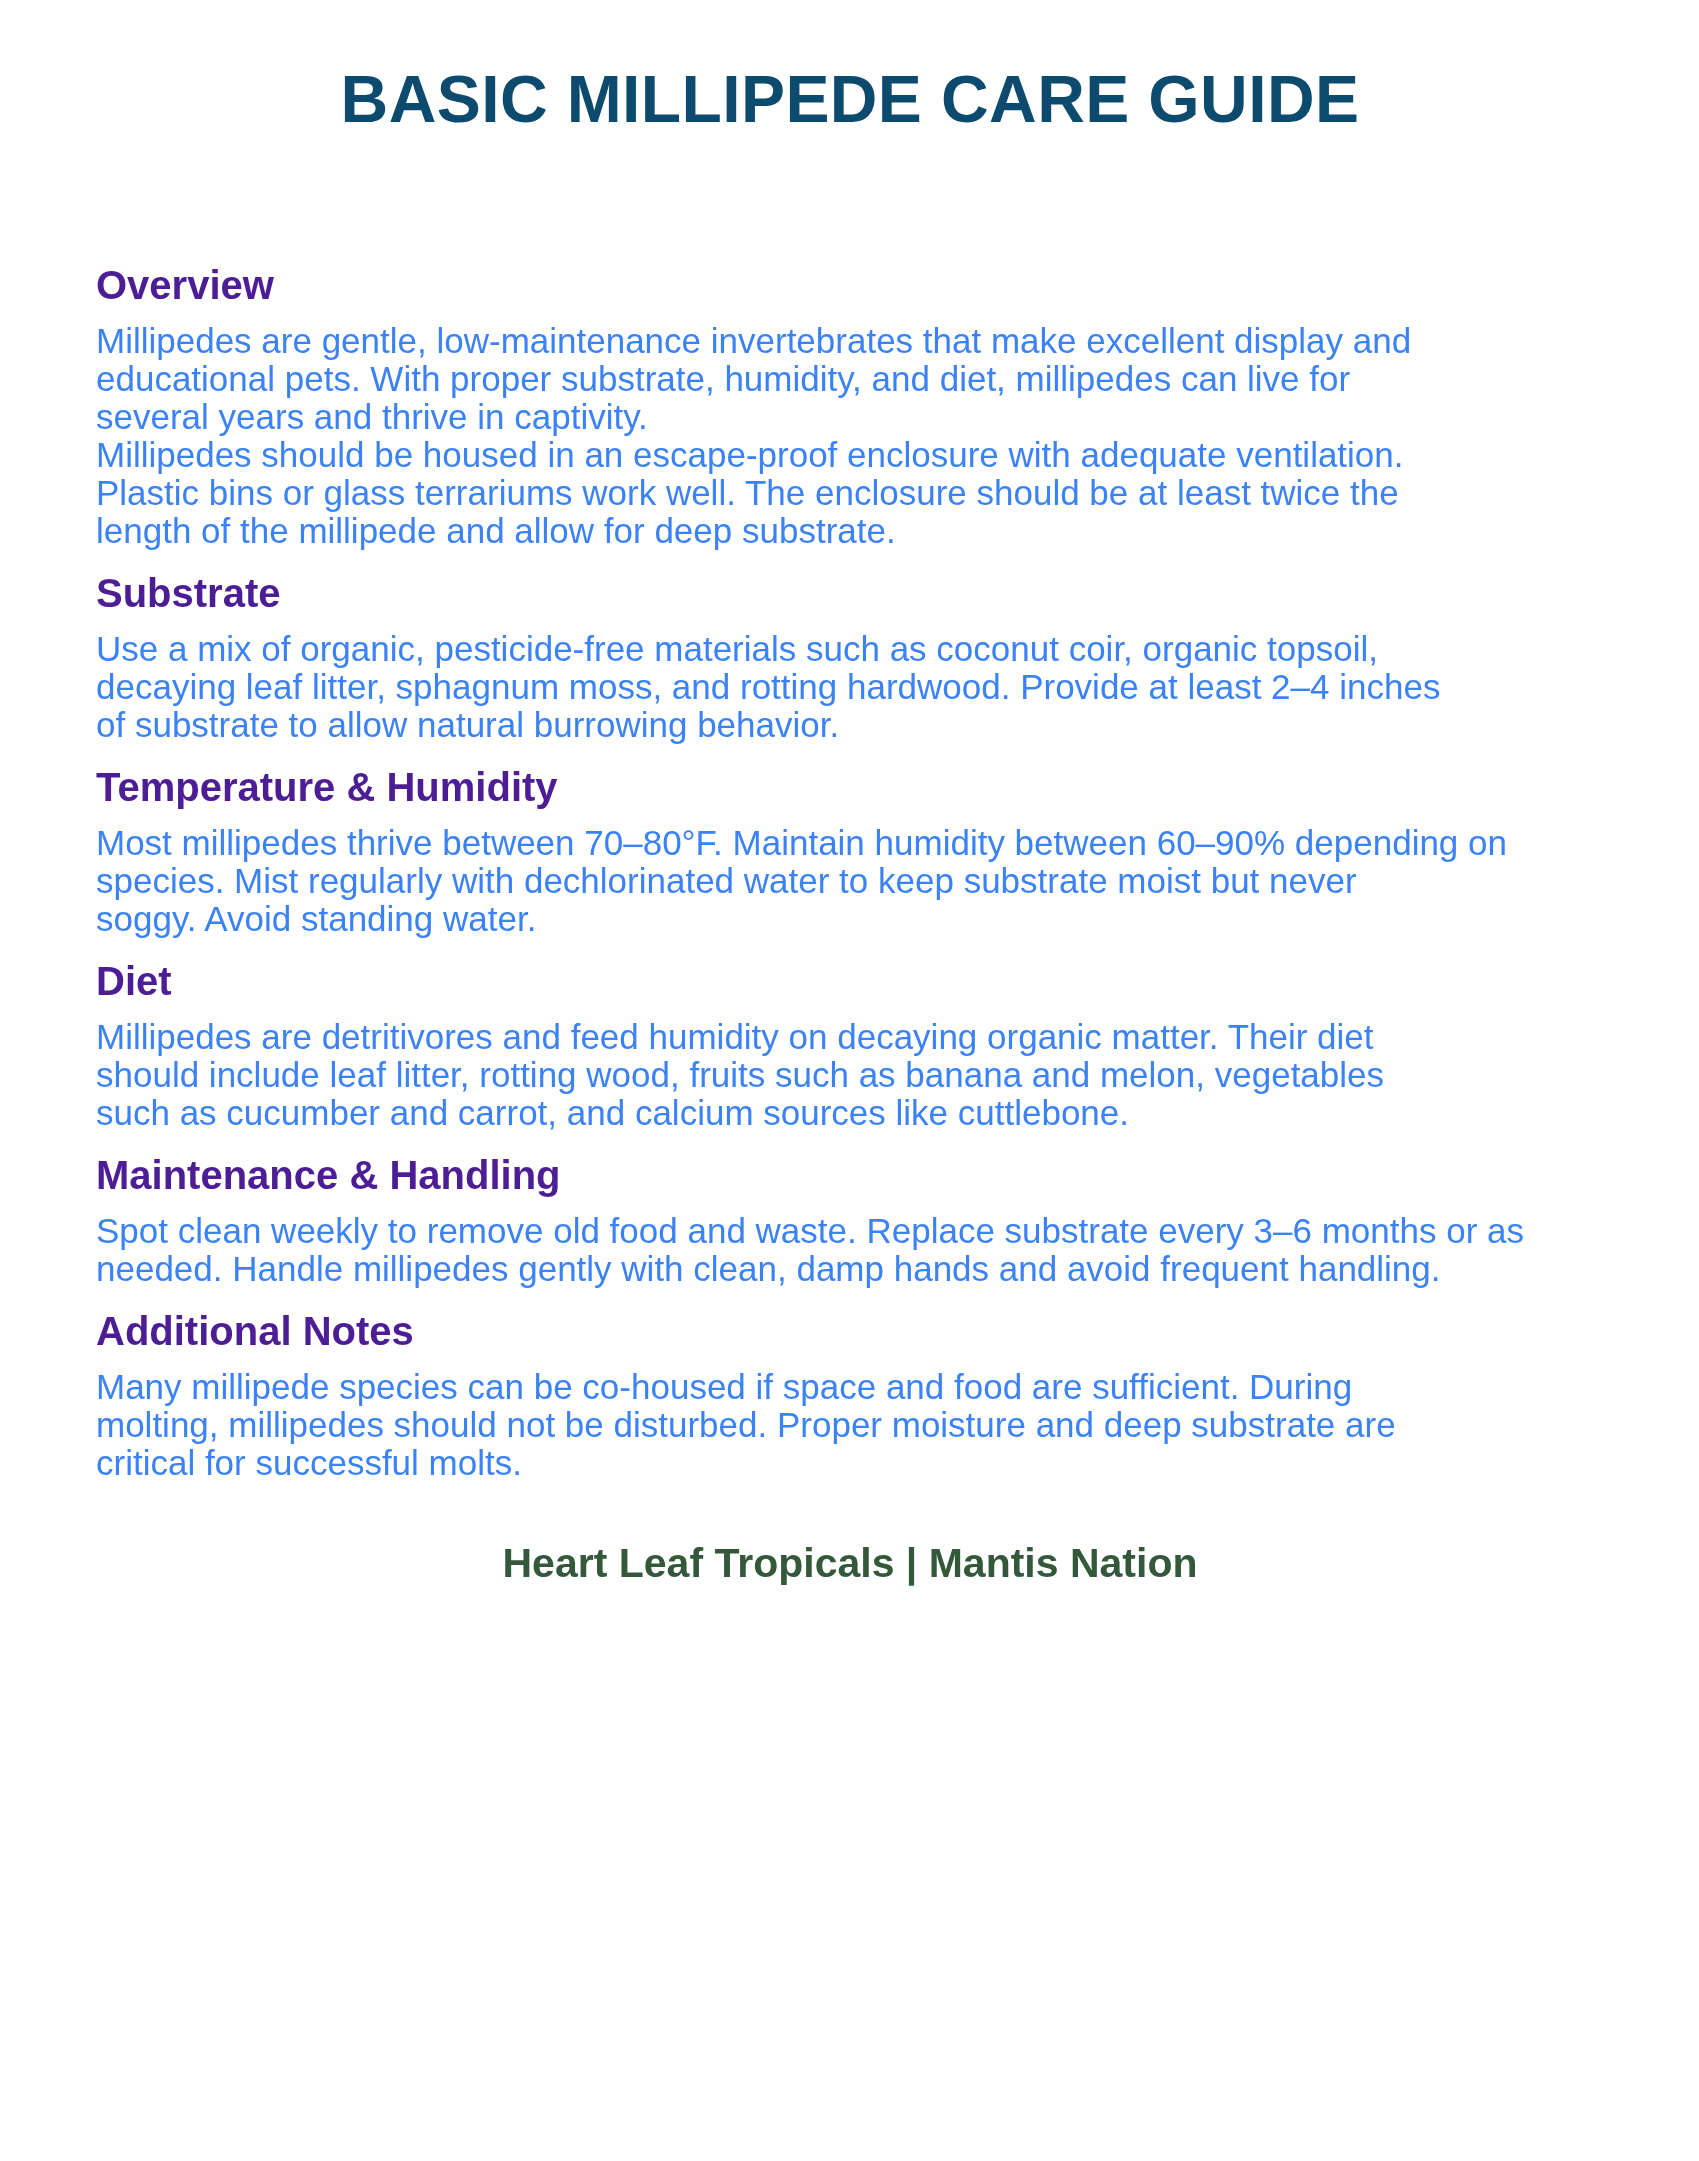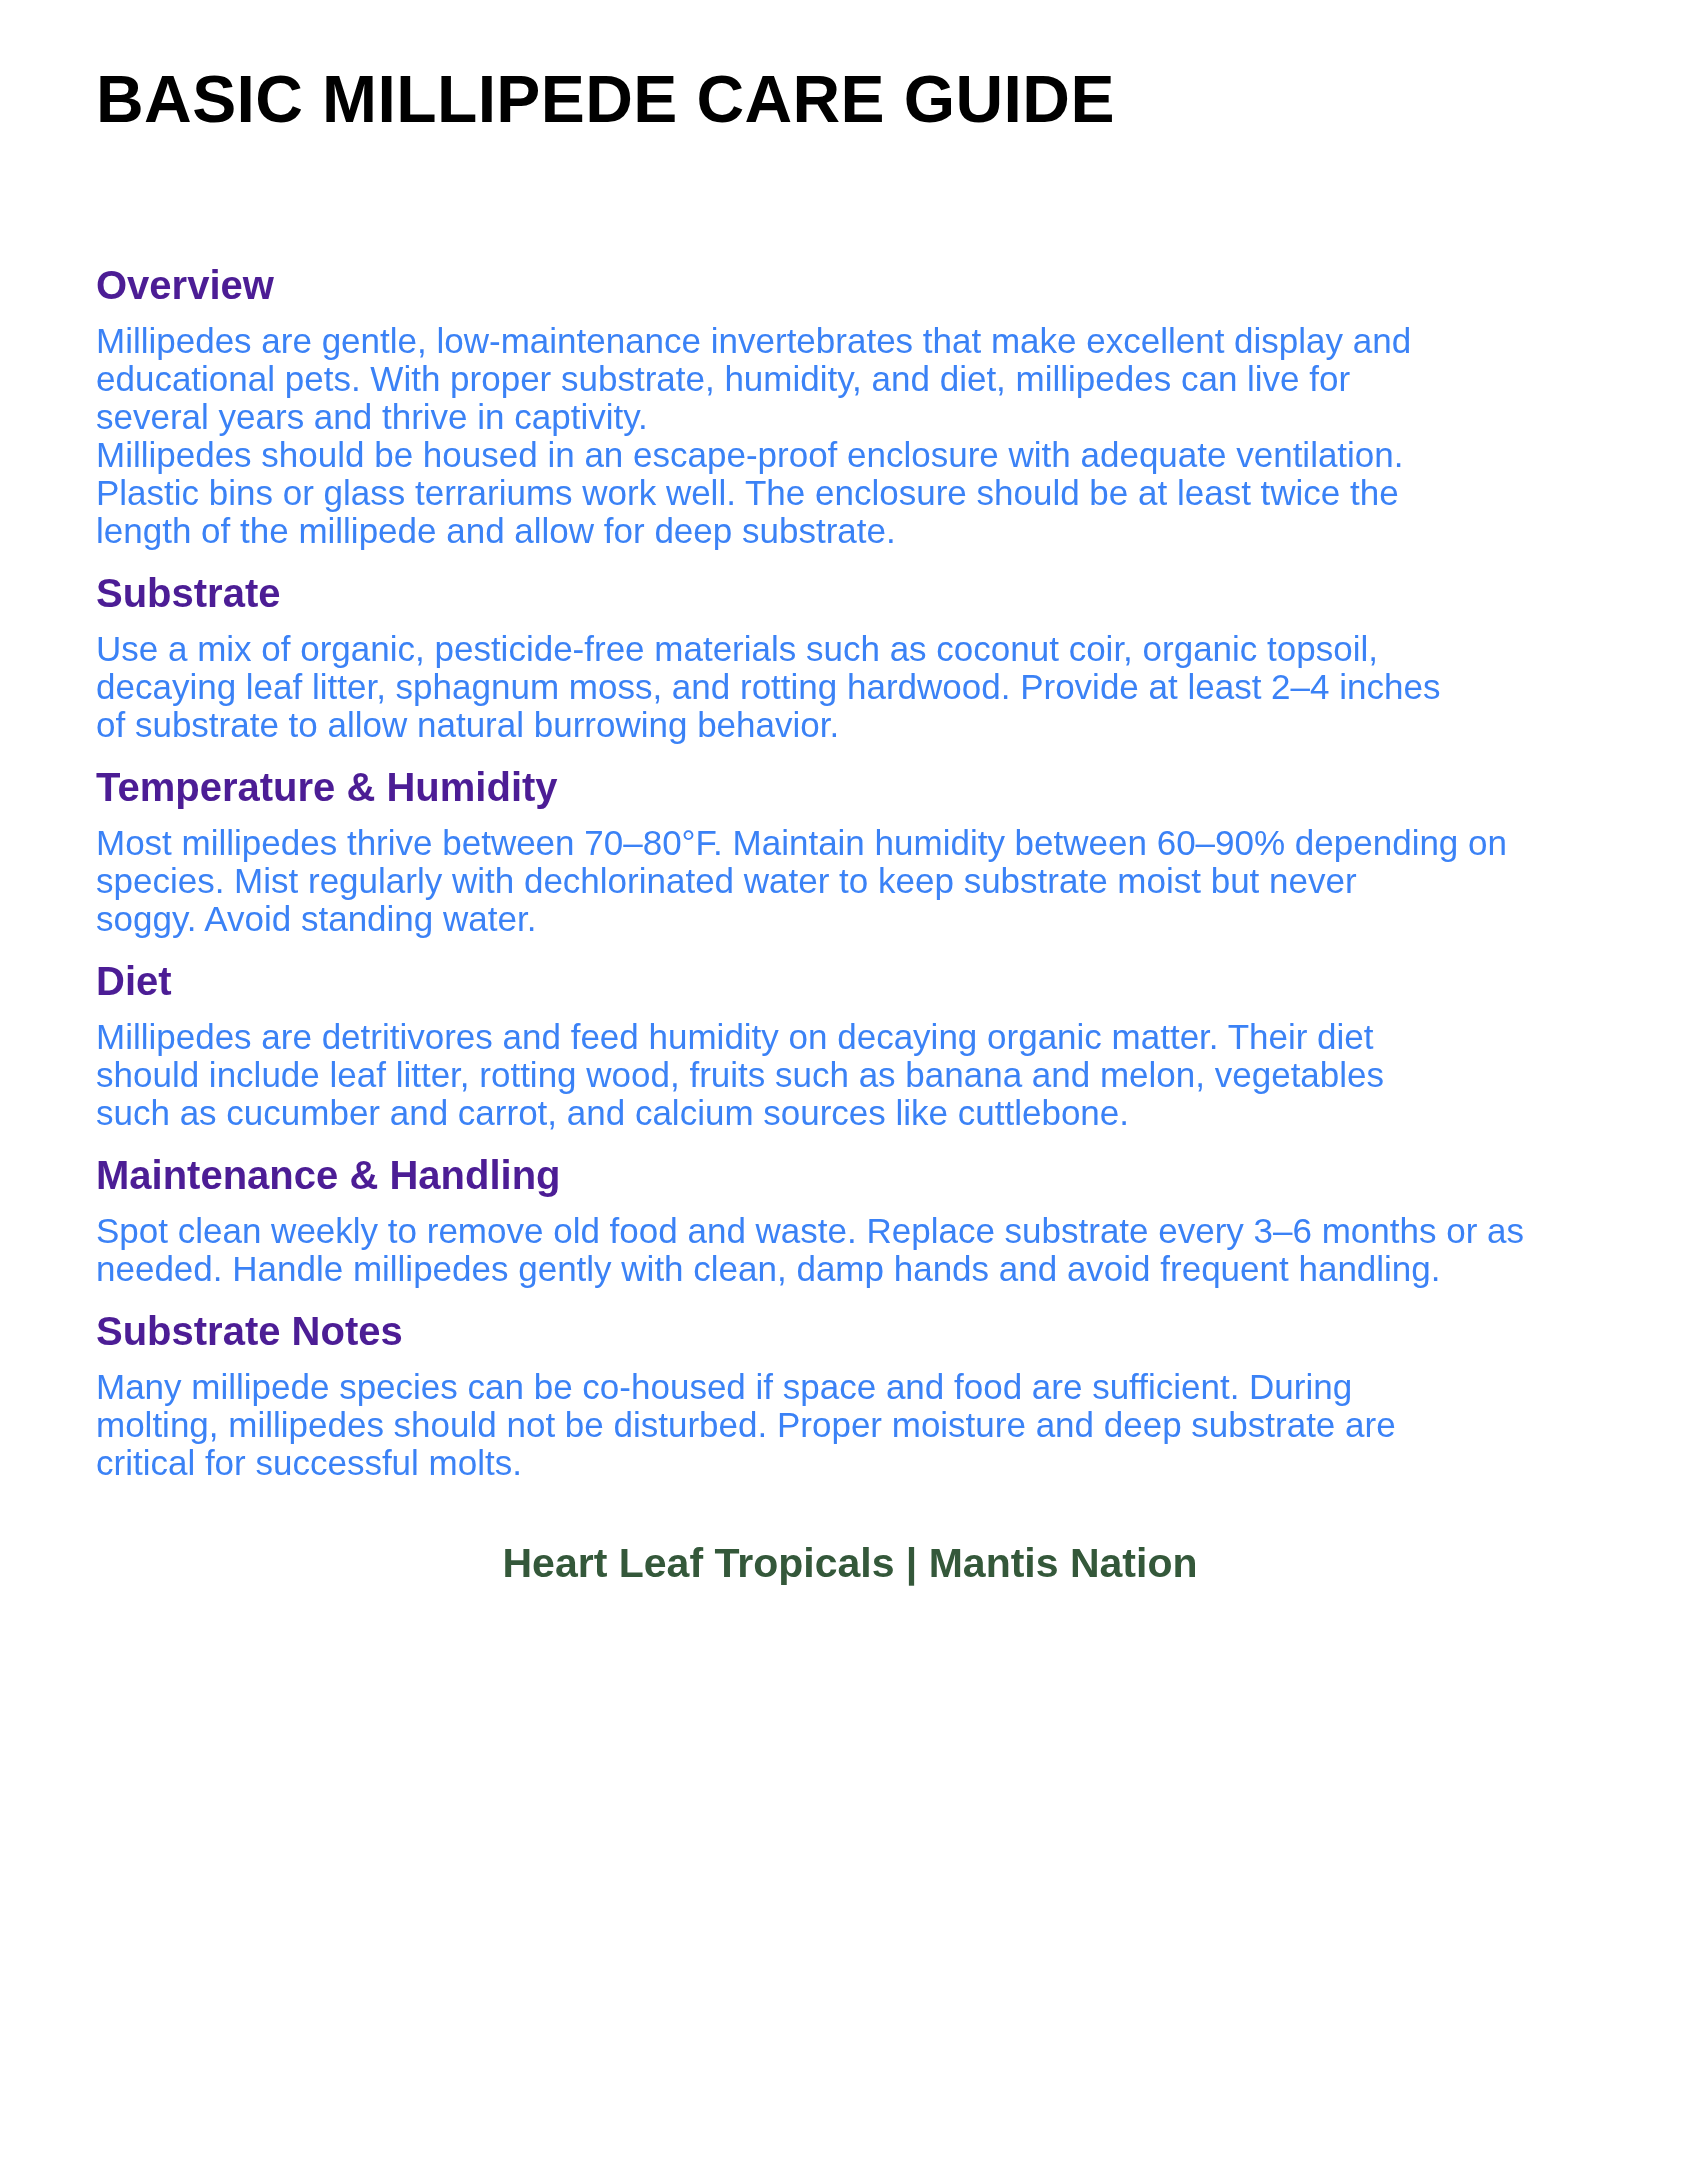--- a/index.html
+++ b/index.html
@@ -17,25 +17,25 @@
   }
   .page {
     box-sizing: border-box;
     width: 1700px;
     height: 2162px;
     padding: 0 96px;
     background: #ffffff;
   }
   .doc-title {
     margin: 66px 0 0 0;
-    text-align: left;
+    text-align: center;
     font-size: 66px;
     line-height: 1.0;
     font-weight: 800;
-    color: #000000;
+    color: #0c4a6e;
     letter-spacing: 0.4px;
   }
   .doc-body {
     margin-top: 131px;
     max-width: 1432px;
   }
   .doc-section h2 {
     margin: 21px 0 15px 0;
     font-size: 40px;
     line-height: 44px;
@@ -108,21 +108,21 @@
 such as cucumber and carrot, and calcium sources like cuttlebone.</p>
     </section>
 
     <section class="doc-section">
       <h2>Maintenance &amp; Handling</h2>
       <p>Spot clean weekly to remove old food and waste. Replace substrate every 3–6 months or as
 needed. Handle millipedes gently with clean, damp hands and avoid frequent handling.</p>
     </section>
 
     <section class="doc-section">
-      <h2>Substrate Notes</h2>
+      <h2>Additional Notes</h2>
       <p>Many millipede species can be co-housed if space and food are sufficient. During
 molting, millipedes should not be disturbed. Proper moisture and deep substrate are
 critical for successful molts.</p>
     </section>
 
   </main>
 
   <footer class="doc-footer">
     <div class="footer-line">Heart Leaf Tropicals | Mantis Nation</div>
   </footer>

